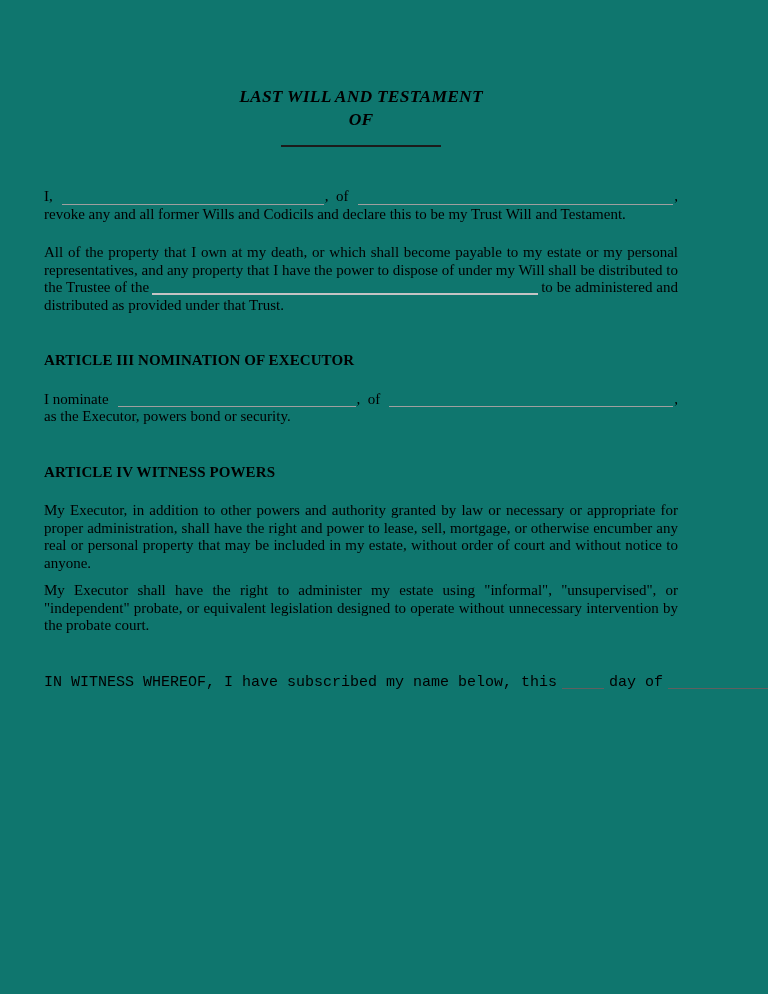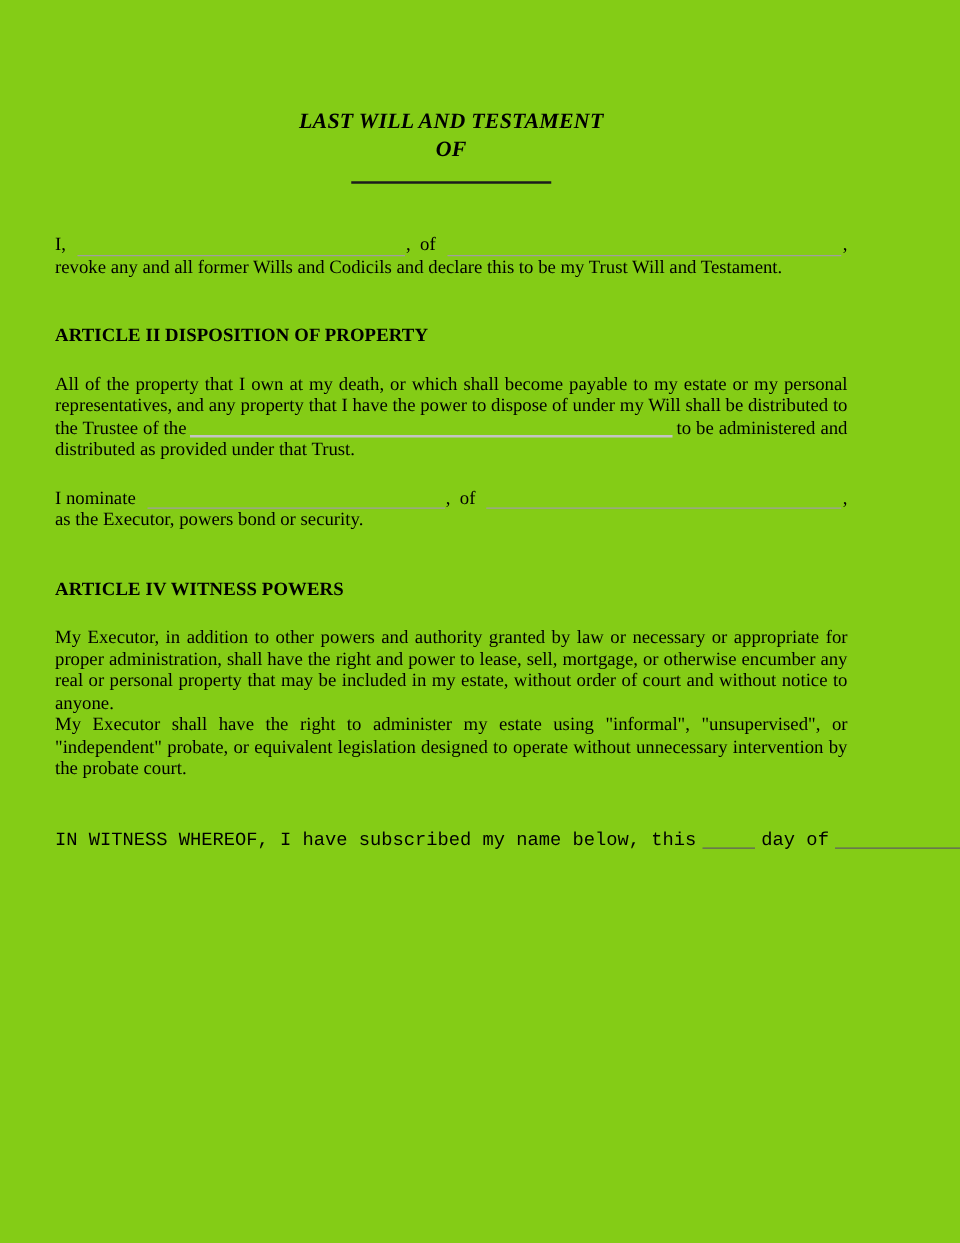--- a/index.html
+++ b/index.html
@@ -5,21 +5,21 @@
   html, body {
     margin: 0;
     padding: 0;
     background: #ffffff;
   }
   .page {
     position: relative;
     width: 768px;
     height: 994px;
     box-sizing: border-box;
-    background: #84cc16;
+    background: #0f766e;
     padding: 85px 90px 0 44px;
     font-family: "Liberation Serif", "DejaVu Serif", serif;
     font-size: 15px;
     line-height: 17.5px;
     color: #000000;
     overflow: hidden;
   }
 
   
   .doc-header { text-align: center; }
@@ -109,36 +109,36 @@
     <span class="t">I,</span>
     <span class="blank b-name1"></span>
     <span class="t">,  of</span>
     <span class="blank b-grow"></span>
     <span class="t">,</span>
   </div>
   <p class="body-text no-gap">revoke any and all former Wills and Codicils and declare this to be my Trust Will and Testament.</p>
 
 
   <section>
-    <h2 class="article-heading">ARTICLE II DISPOSITION OF PROPERTY</h2>
     <p class="body-text"><span>All of the property that I own at my death, or which shall become payable to my estate or my personal representatives, and any property that I have the power to dispose of under my Will shall be distributed to the Trustee of the</span><span class="blank-inline"></span><span>to be administered and distributed as provided under that Trust.</span></p>
   </section>
 
   <section>
+    <h2 class="article-heading">ARTICLE III NOMINATION OF EXECUTOR</h2>
     <div class="fill-line">
       <span class="t">I nominate</span>
       <span class="blank b-exname"></span>
       <span class="t">,  of</span>
       <span class="blank b-grow"></span>
       <span class="t">,</span>
     </div>
     <p class="body-text no-gap">as the Executor, powers bond or security.</p>
   </section>
 
   <section>
     <h2 class="article-heading">ARTICLE IV WITNESS POWERS</h2>
     <p class="body-text">My Executor, in addition to other powers and authority granted by law or necessary or appropriate for proper administration, shall have the right and power to lease, sell, mortgage, or otherwise encumber any real or personal property that may be included in my estate, without order of court and without notice to anyone.</p>
-    <p class="body-text" style="margin-top:0">My Executor shall have the right to administer my estate using "informal", "unsupervised", or "independent" probate, or equivalent legislation designed to operate without unnecessary intervention by the probate court.</p>
+    <p class="body-text" style="margin-top:10px">My Executor shall have the right to administer my estate using "informal", "unsupervised", or "independent" probate, or equivalent legislation designed to operate without unnecessary intervention by the probate court.</p>
   </section>
 
   <p class="witness"><span>IN WITNESS WHEREOF, I have subscribed my name below, this</span><span class="blank-dark b-day"></span><span>day of</span><span class="blank-dark b-month"></span><span>.</span></p>
 
 </div>
 
 </body></html>

